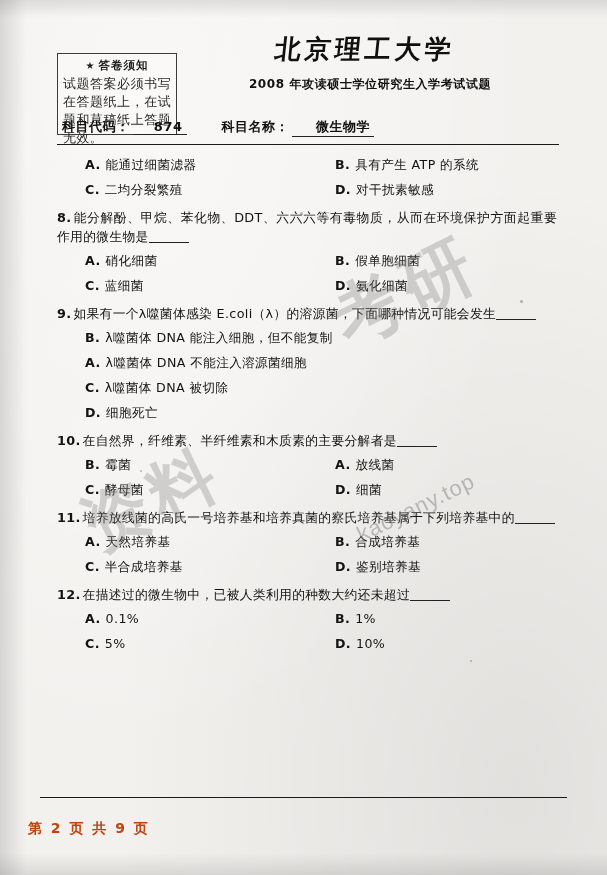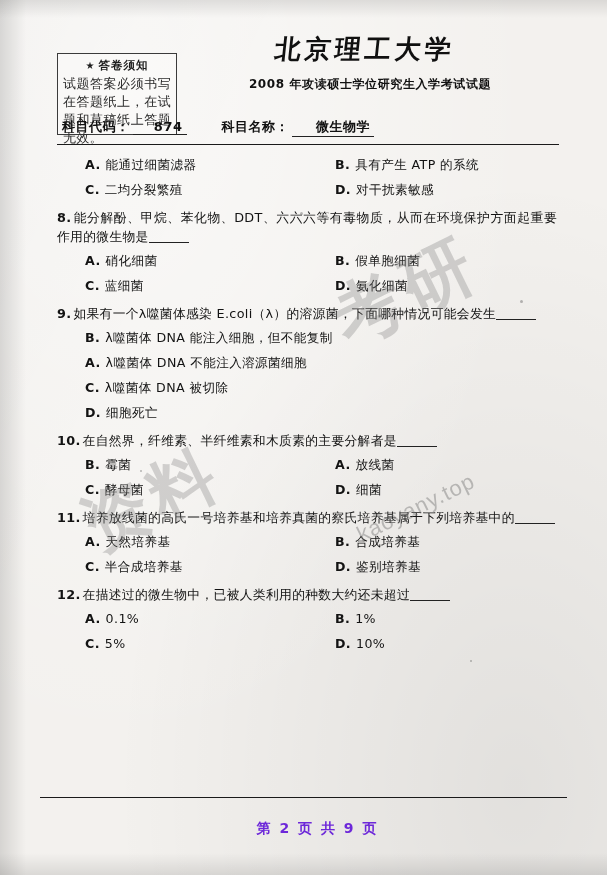--- a/index.html
+++ b/index.html
@@ -207,25 +207,24 @@
     left: 40px;
     right: 40px;
     top: 797px;
     border-top: 1.6px solid #1a1a1a;
   }
   .footer-text {
     position: absolute;
     left: 0;
     right: 0;
     top: 820px;
-    text-align: center;
     font-size: 14px;
     font-weight: bold;
     letter-spacing: 2px;
-    color: #6d28d9;
+    color: #c2410c;
     margin-left: 28px;
   }
 
   
   .wm {
     position: absolute;
     color: rgba(120,120,120,0.30);
     font-family: "DejaVu Serif", serif;
     font-weight: bold;
     pointer-events: none;

